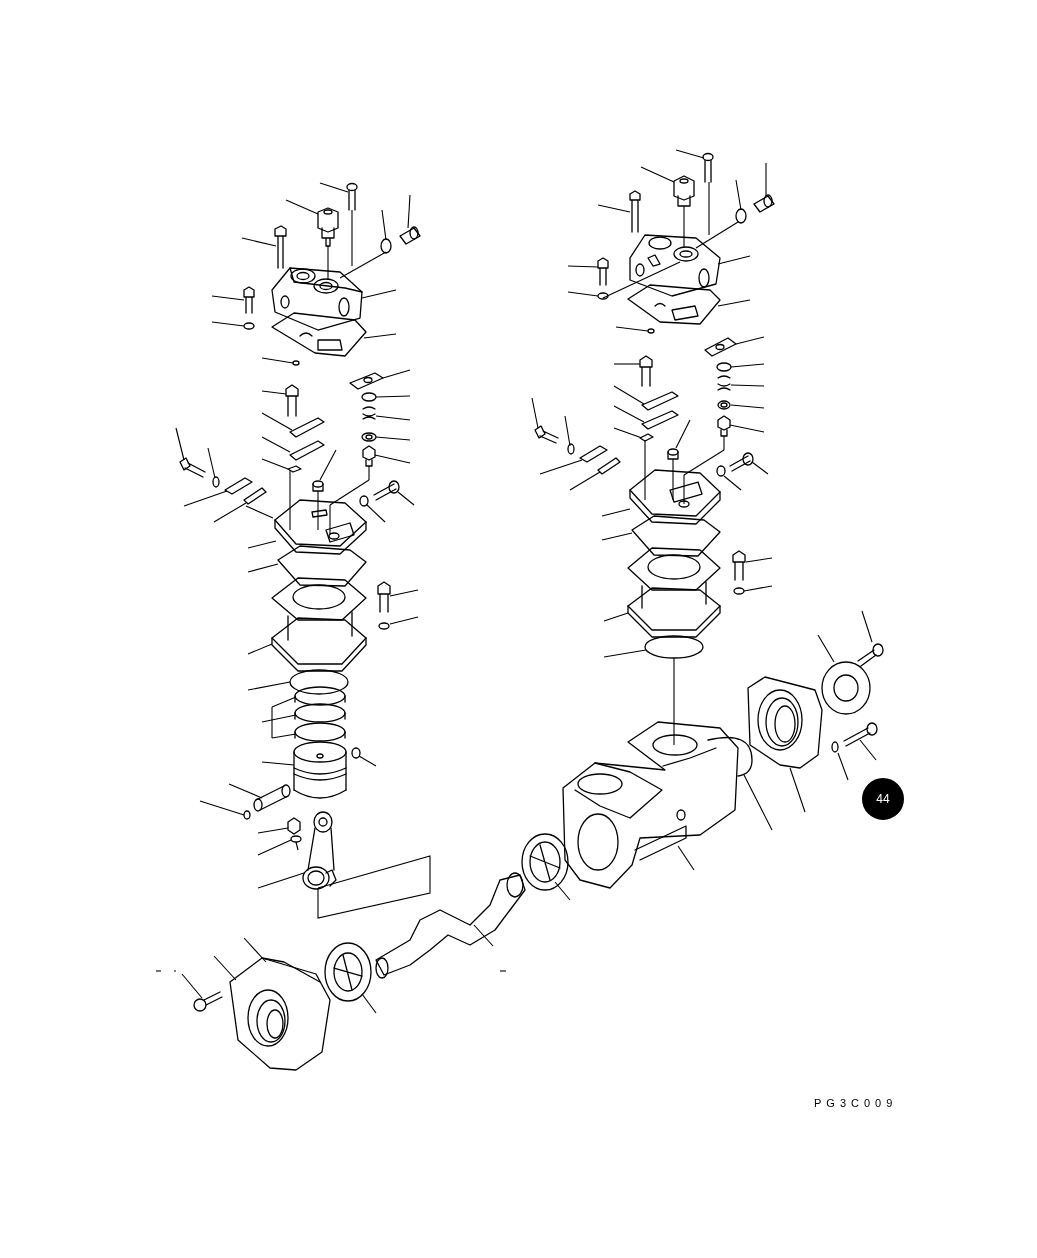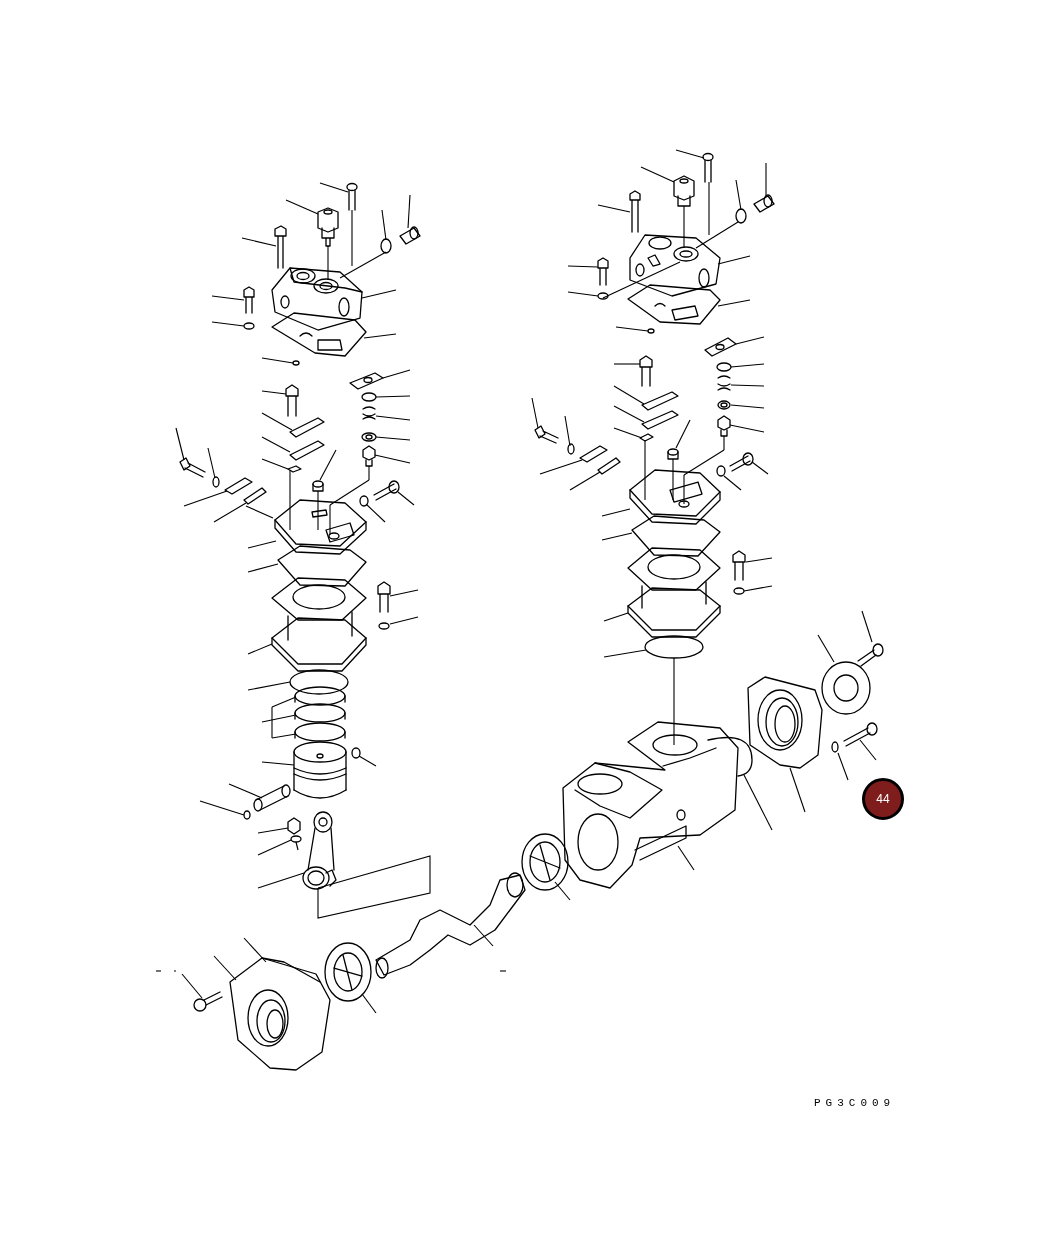--- a/index.html
+++ b/index.html
@@ -3,27 +3,27 @@
 <meta charset="utf-8">
 <style>
   html, body { margin: 0; padding: 0; background: #ffffff; }
   body { width: 1037px; height: 1258px; position: relative; overflow: hidden;
          font-family: "Liberation Sans", sans-serif; }
   #diagram { position: absolute; left: 0; top: 0; }
   .ln { fill: none; stroke: #000; stroke-width: 1.3; stroke-linejoin: round; stroke-linecap: round; }
   .ld { fill: none; stroke: #000; stroke-width: 1.1; }
   .callout {
     position: absolute; left: 862px; top: 778px; width: 36px; height: 36px;
-    border-radius: 50%; background: #7f1d1d; border: 3px solid #000;
+    border-radius: 50%; background: #000000; border: 3px solid #000;
     color: #ffffff; font-size: 12px; display: flex; align-items: center; justify-content: center;
     box-sizing: content-box; cursor: pointer;
   }
   .drawing-code {
     position: absolute; left: 814px; top: 1097px; font-size: 11px;
-    letter-spacing: 5px; color: #000; font-family: Liberation Mono, monospace;
+    letter-spacing: 5px; color: #000; font-family: Liberation Sans, sans-serif;
   }
 </style>
 </head>
 <body>
 
 <svg id="diagram" width="1037" height="1258" viewBox="0 0 1037 1258" xmlns="http://www.w3.org/2000/svg">
 
   <g>
     <path class="ln" d="M272,290 L290,268 L340,272 L362,292 L360,318 L318,330 L275,312 Z"></path>
     <path class="ln" d="M290,268 L294,282 L345,288 L362,292"></path>

